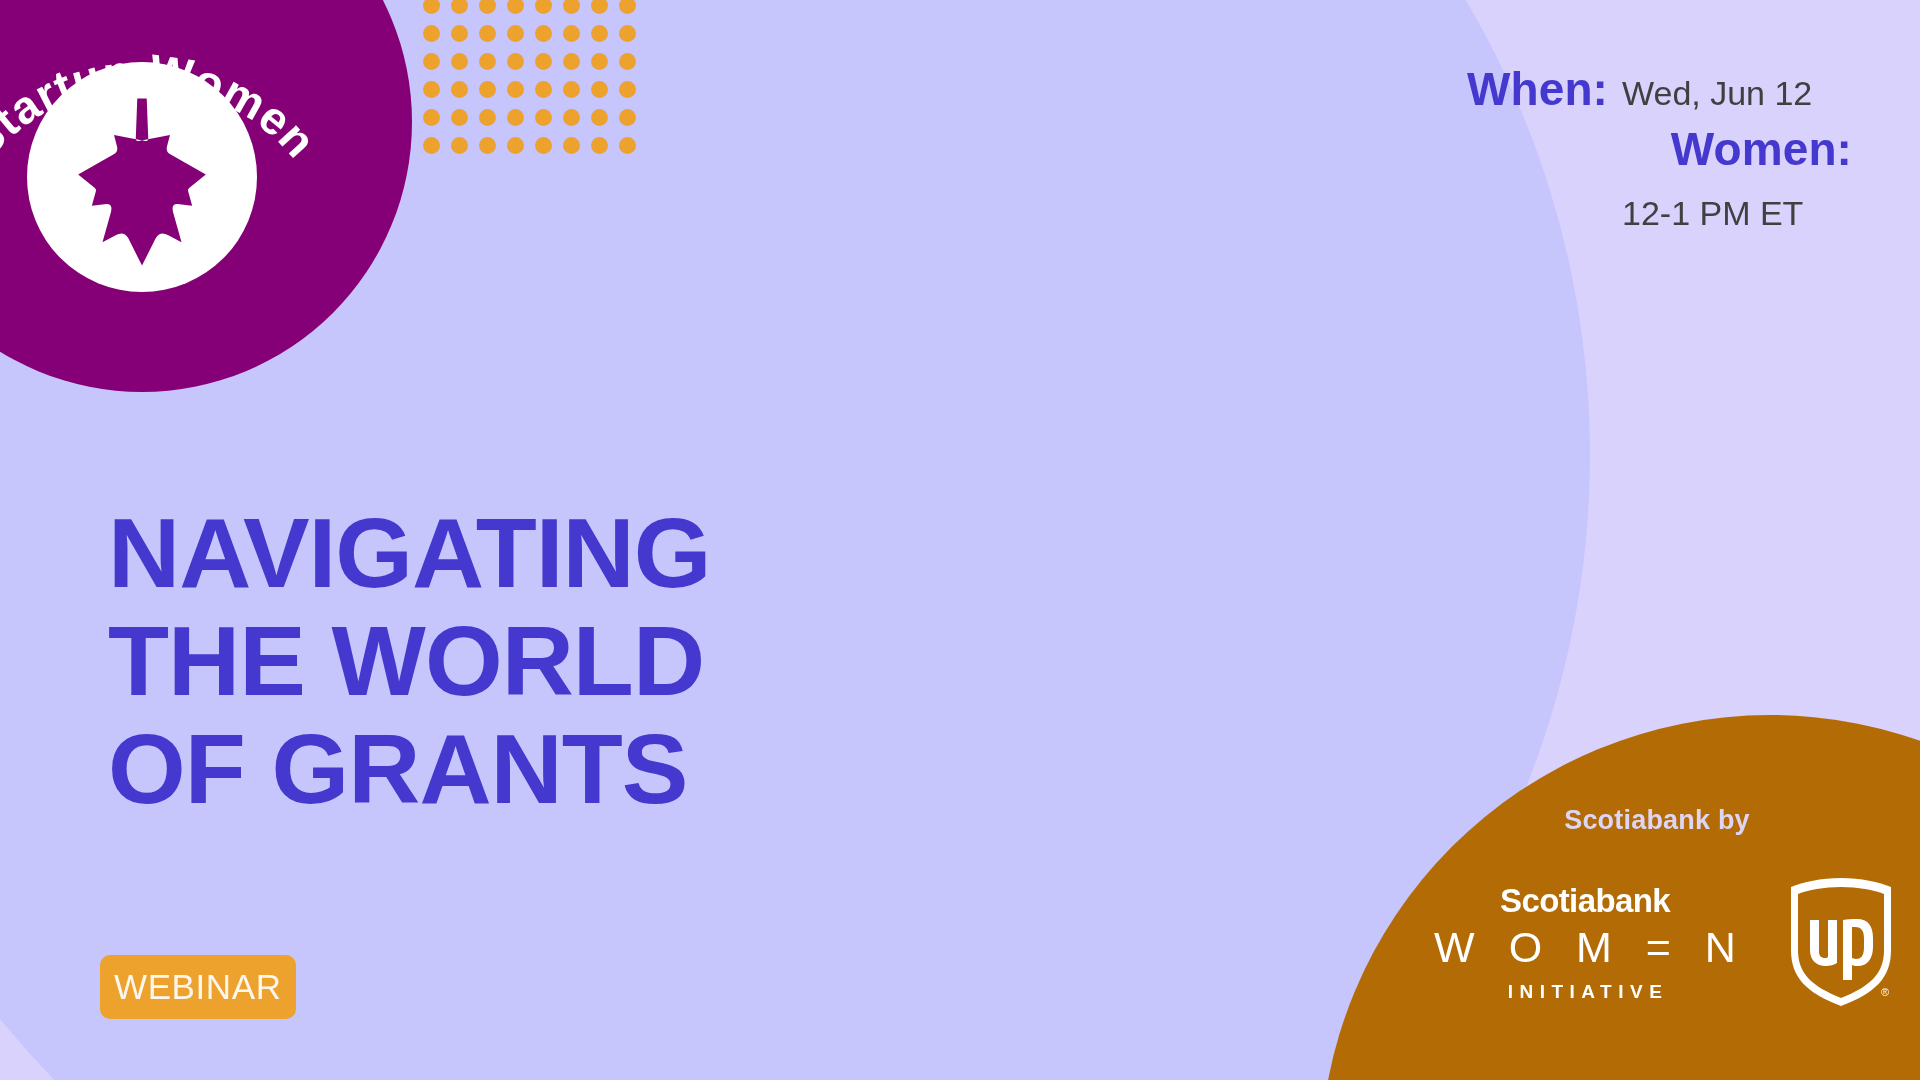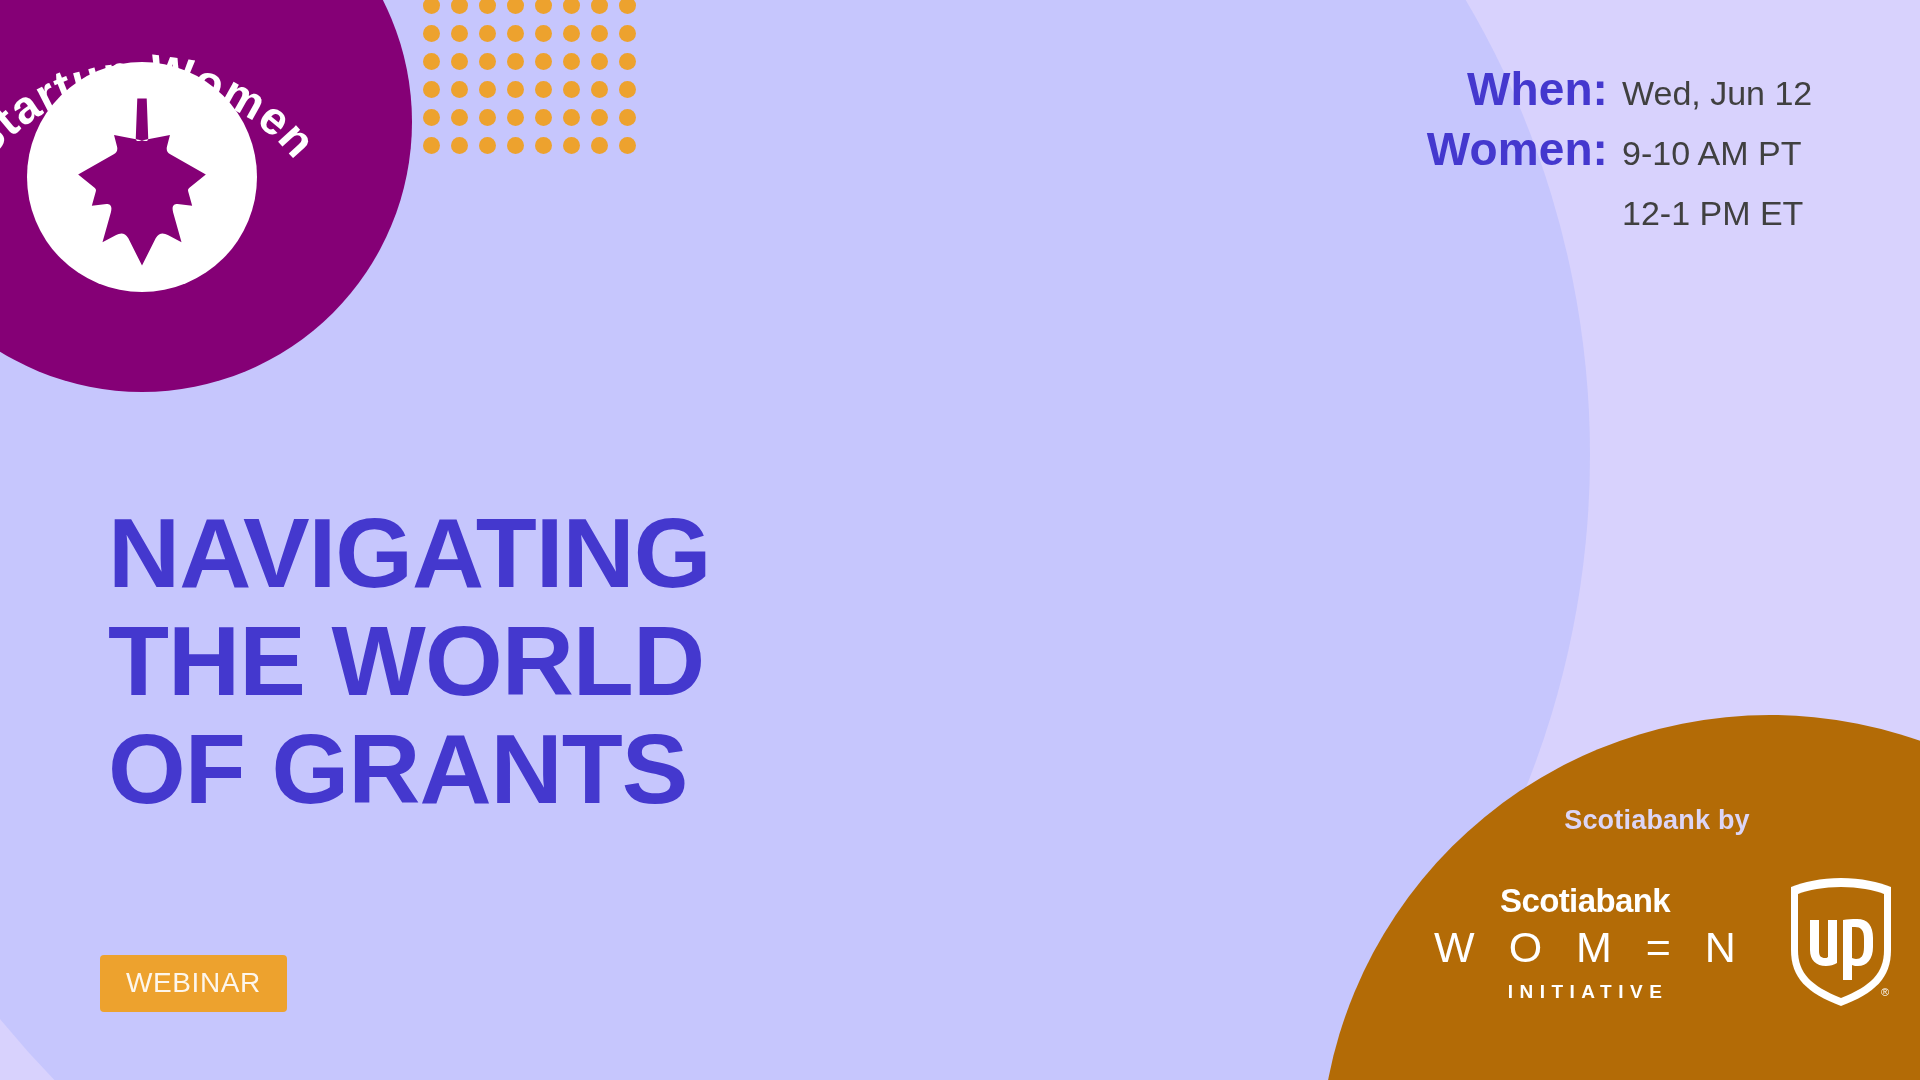--- a/index.html
+++ b/index.html
@@ -102,24 +102,24 @@
     transform-origin:left top;
   }
   .title .tline { display:block; white-space:nowrap; }
 
   
   .badge {
     position:absolute;
     left:100px; top:955px;
     background:#eda22e;
     color:#fdf6ec;
-    font-size:28px;
+    font-size:35px;
     letter-spacing:.6px;
-    padding:14px 26px 15px;
-    border-radius:4px;
+    padding:14px 14px 15px;
+    border-radius:10px;
     display:inline-block;
     line-height:1;
   }
 
   
   .sponsor-circle {
     position:absolute;
     left:1320px; top:715px;
     width:900px; height:900px;
     border-radius:50%;
@@ -242,21 +242,20 @@
     </svg>
   </div>
 
   <div class="when-block" id="when-block">
       <div class="wt-row">
         <span class="wt-label">When:</span>
         <span class="wt-value">Wed, Jun 12</span>
       </div>
       <div class="wt-row">
         <span class="wt-label">Women:</span>
-        <span class="wt-value">9-10 AM PT</span>
       </div>
       <div class="wt-row continued">
         <span class="wt-label">Time:</span>
         <span class="wt-value">12-1 PM ET</span>
       </div>
     </div>
 
   <div class="title" id="title">
       <span class="tline">NAVIGATING</span>
       <span class="tline">THE WORLD</span>

